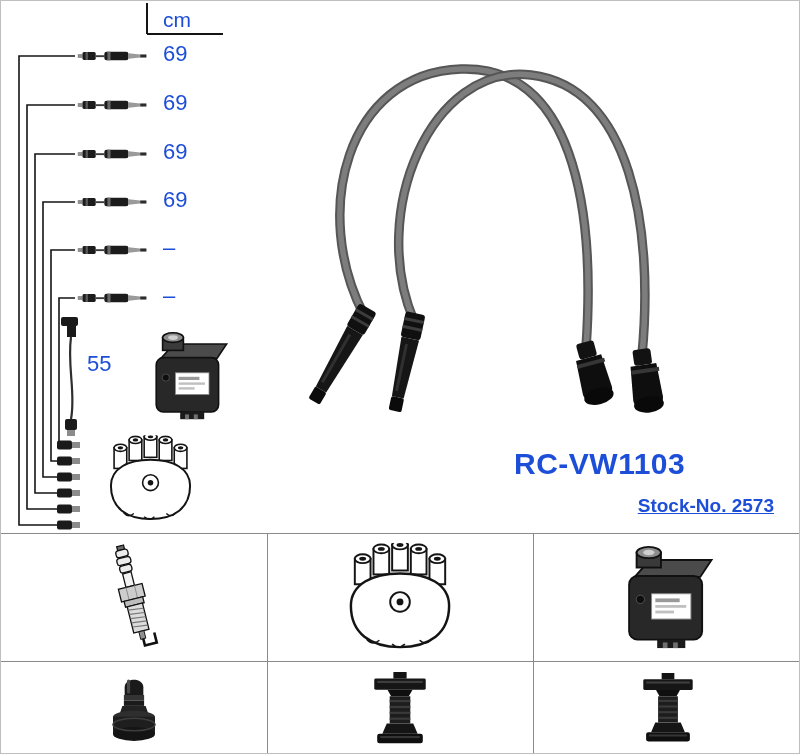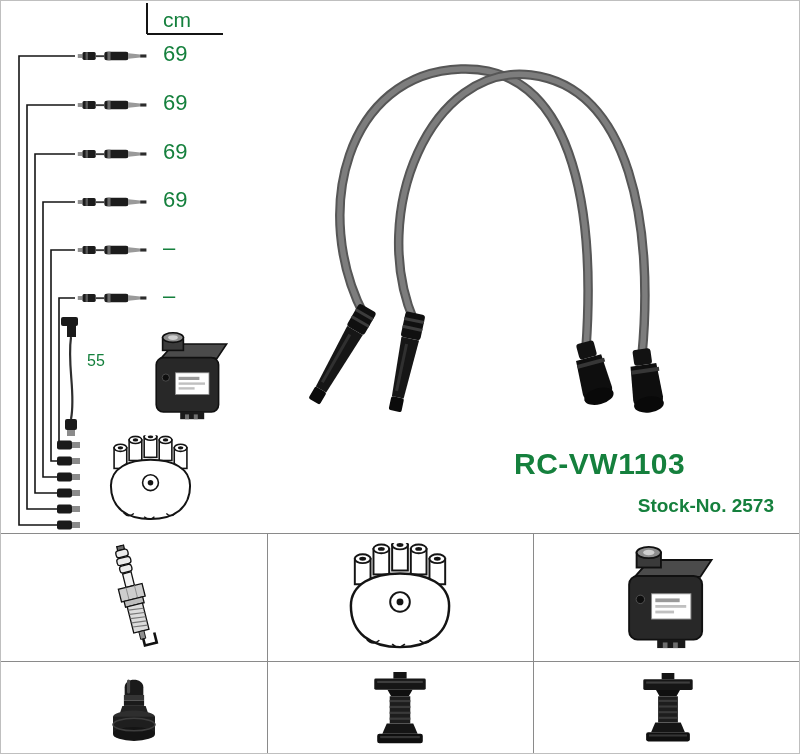--- a/index.html
+++ b/index.html
@@ -1,26 +1,26 @@
 <!DOCTYPE html>
 <html><head>
 <meta charset="utf-8">
 <style>
   html,body{margin:0;padding:0;background:#e8e8e8;}
   .page{
     position:relative;width:800px;height:754px;margin:0 auto;
     background:#ffffff;border:1px solid #bfbfbf;box-sizing:border-box;
-    font-family:"Liberation Sans", sans-serif;color:#15803d;overflow:hidden;
+    font-family:"Liberation Sans", sans-serif;color:#1d4ed8;overflow:hidden;
   }
   .abs{position:absolute;}
   .len-label{font-size:22px;line-height:1;}
   .unit-label{font-size:21px;line-height:1;}
-  .coil-wire-label{font-size:16px;line-height:1;}
+  .coil-wire-label{font-size:22px;line-height:1;}
   .product-code{font-size:30px;font-weight:bold;letter-spacing:.5px;text-align:left;width:260px;}
-  .stock-number{font-size:19px;font-weight:bold;text-align:right;width:260px;}
+  .stock-number{font-size:19px;font-weight:bold;text-align:right;width:260px;text-decoration:underline;}
   .parts-grid{
     position:absolute;left:0;top:532px;width:800px;height:222px;
     display:grid;grid-template-columns:1fr 1fr 1fr;grid-template-rows:128px 94px;
     border-top:1px solid #8a8a8a;box-sizing:border-box;
   }
   .cell{display:flex;align-items:center;justify-content:center;box-sizing:border-box;}
   .cell.br{border-right:1px solid #8a8a8a;}
   .cell.bb{border-bottom:1px solid #8a8a8a;}
   .tilt{transform:rotate(-14deg);}
   svg{display:block;}

